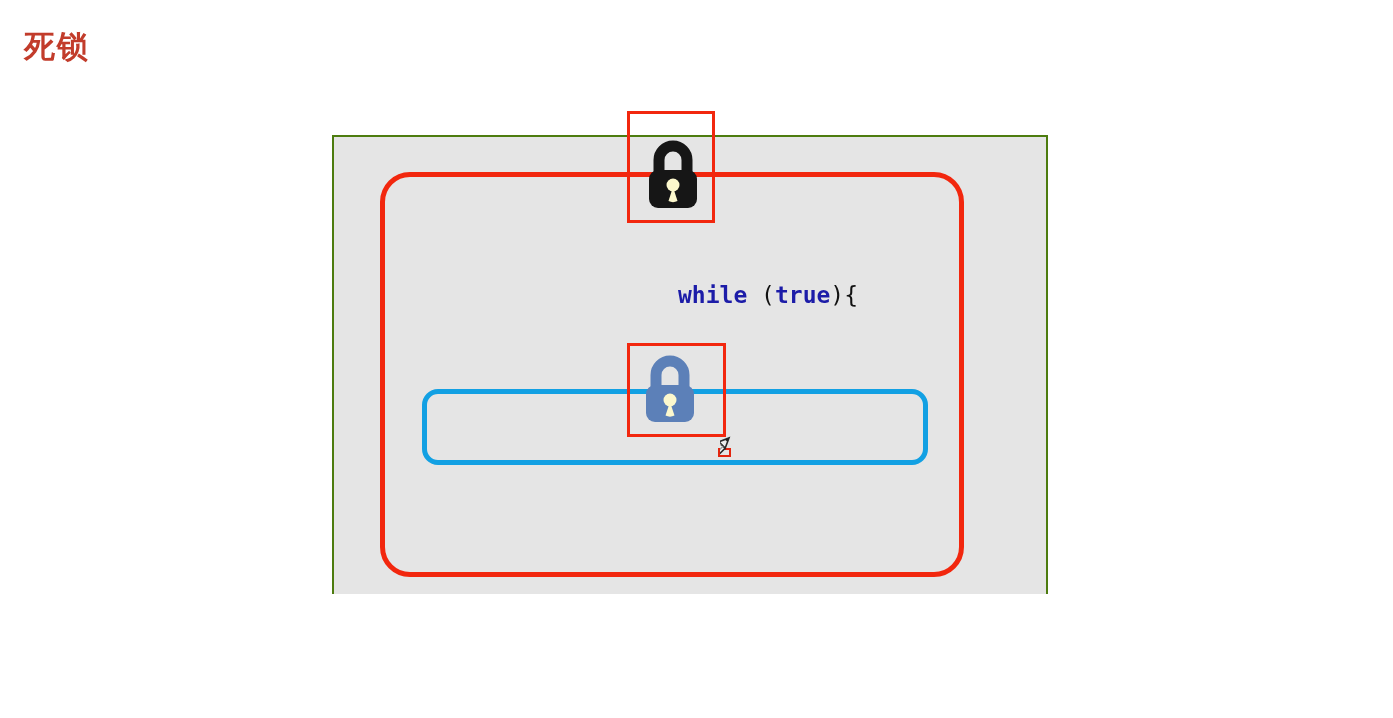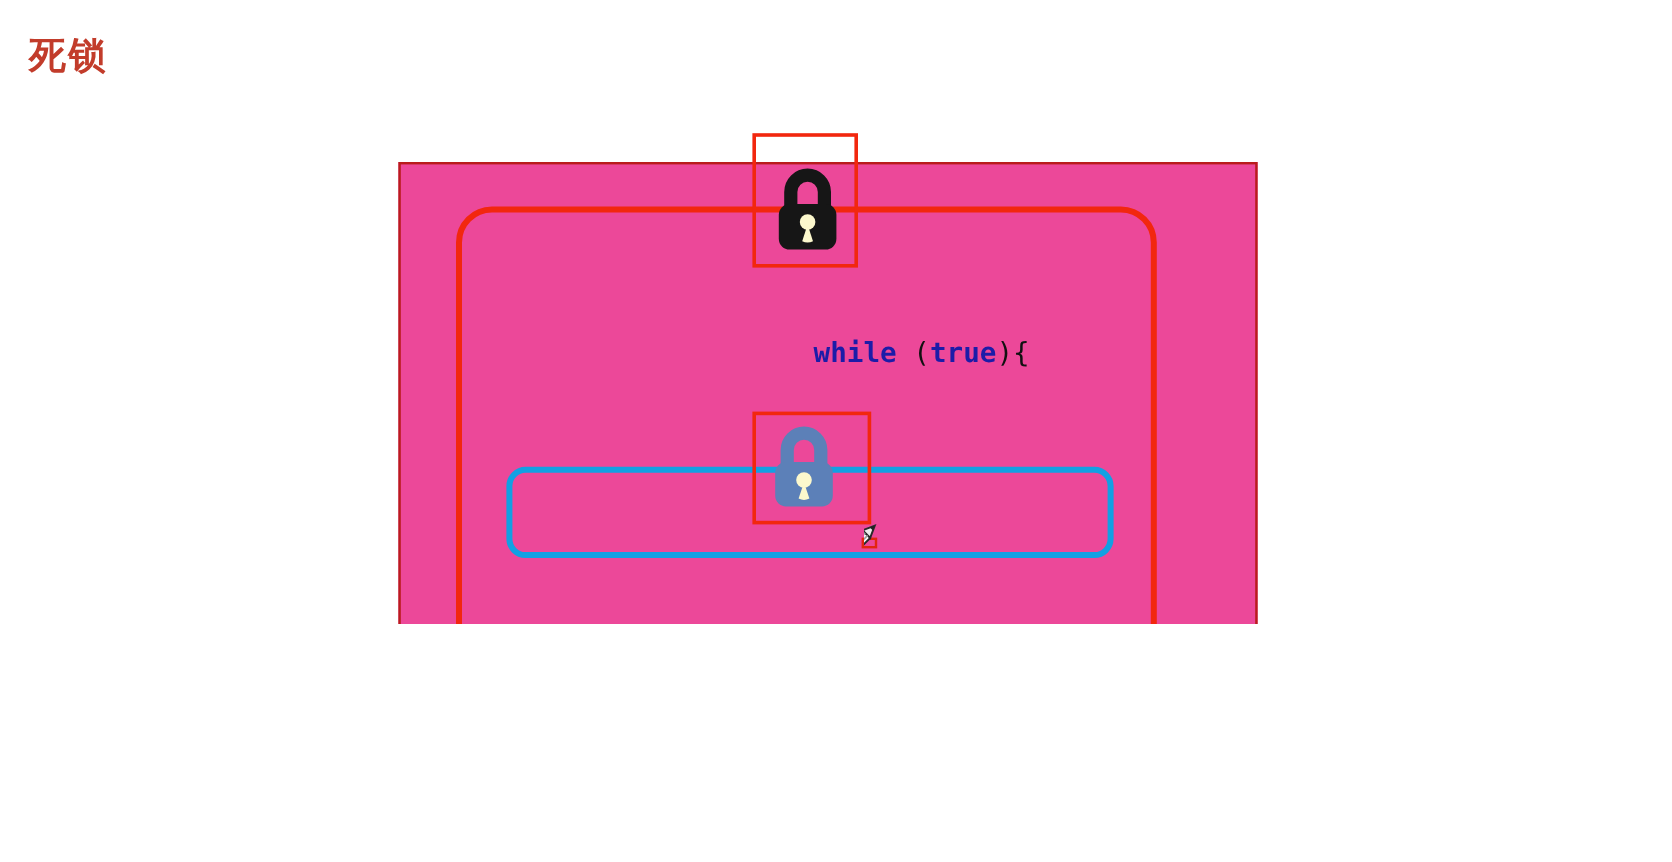--- a/index.html
+++ b/index.html
@@ -1,41 +1,41 @@
 <!DOCTYPE html>
 <html><head>
 <meta charset="utf-8">
 <style>
   * { margin: 0; padding: 0; box-sizing: border-box; }
   html, body { background: #ffffff; }
   .canvas {
     position: relative;
     width: 1393px;
-    height: 520px;
+    height: 594px;
     overflow: hidden;
     background: #ffffff;
     font-family: "Liberation Sans", sans-serif;
   }
   .slide-title {
     position: absolute;
     left: 24px;
     top: 26px;
     font-size: 31px;
     font-weight: bold;
     color: #c23c2b;
     letter-spacing: 2px;
   }
   .code-box {
     position: absolute;
     left: 332px;
     top: 135px;
     width: 716px;
     height: 515px;
-    background: #ec4899;
-    border: 2px solid #b91c1c;
+    background: #e5e5e5;
+    border: 2px solid #4d7c0f;
   }
   .code-line {
     position: absolute;
     font-family: "DejaVu Sans Mono", "Liberation Mono", monospace;
     font-size: 23px;
     color: #111111;
     white-space: pre;
   }
   .code-line-open { left: 344px; top: 145px; }
   .kw { font-weight: bold; color: #1c1ca8; }

